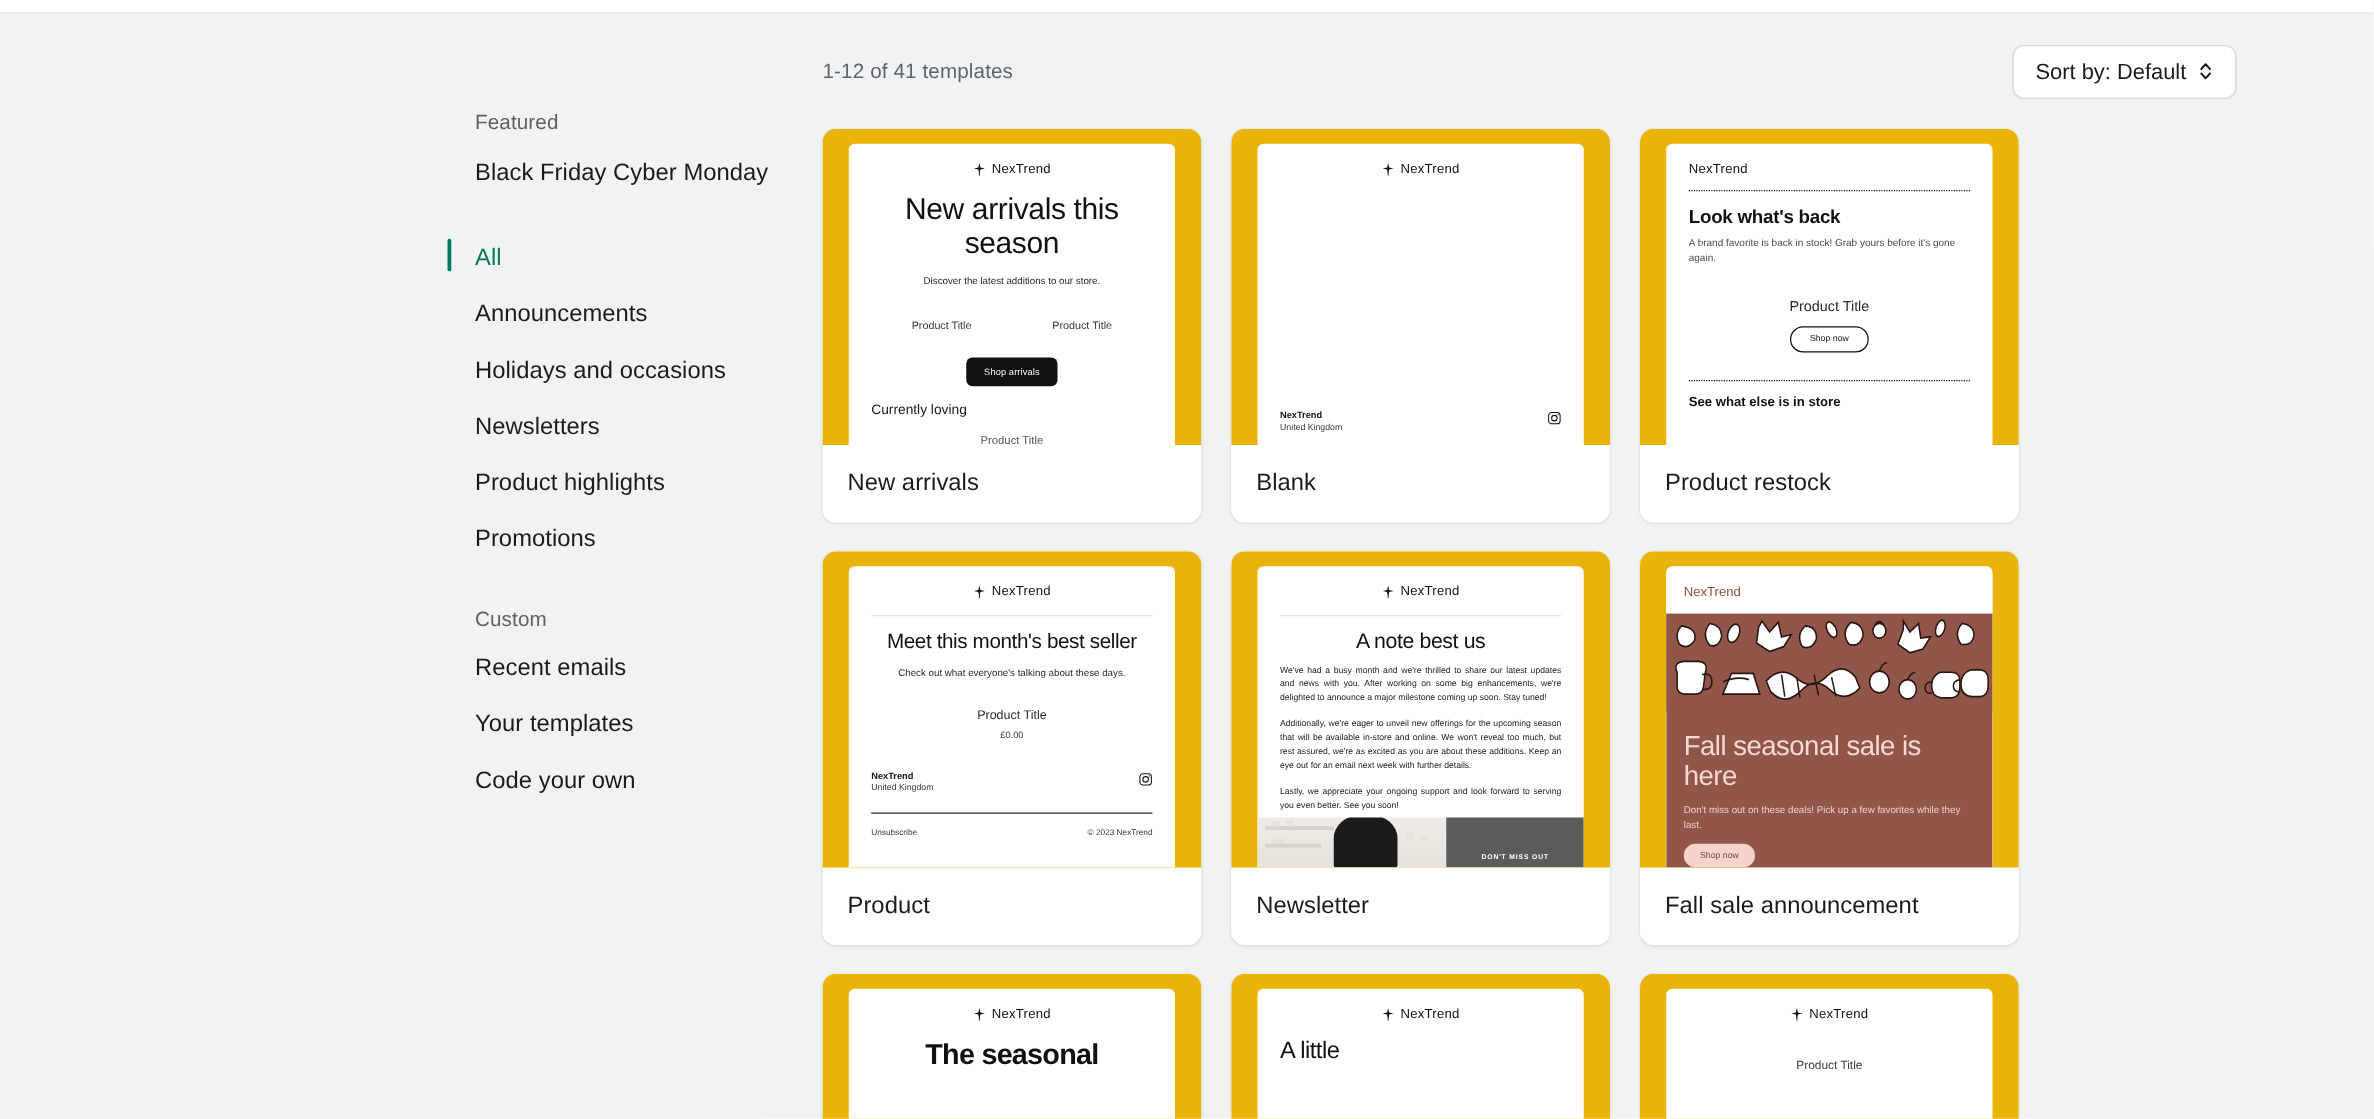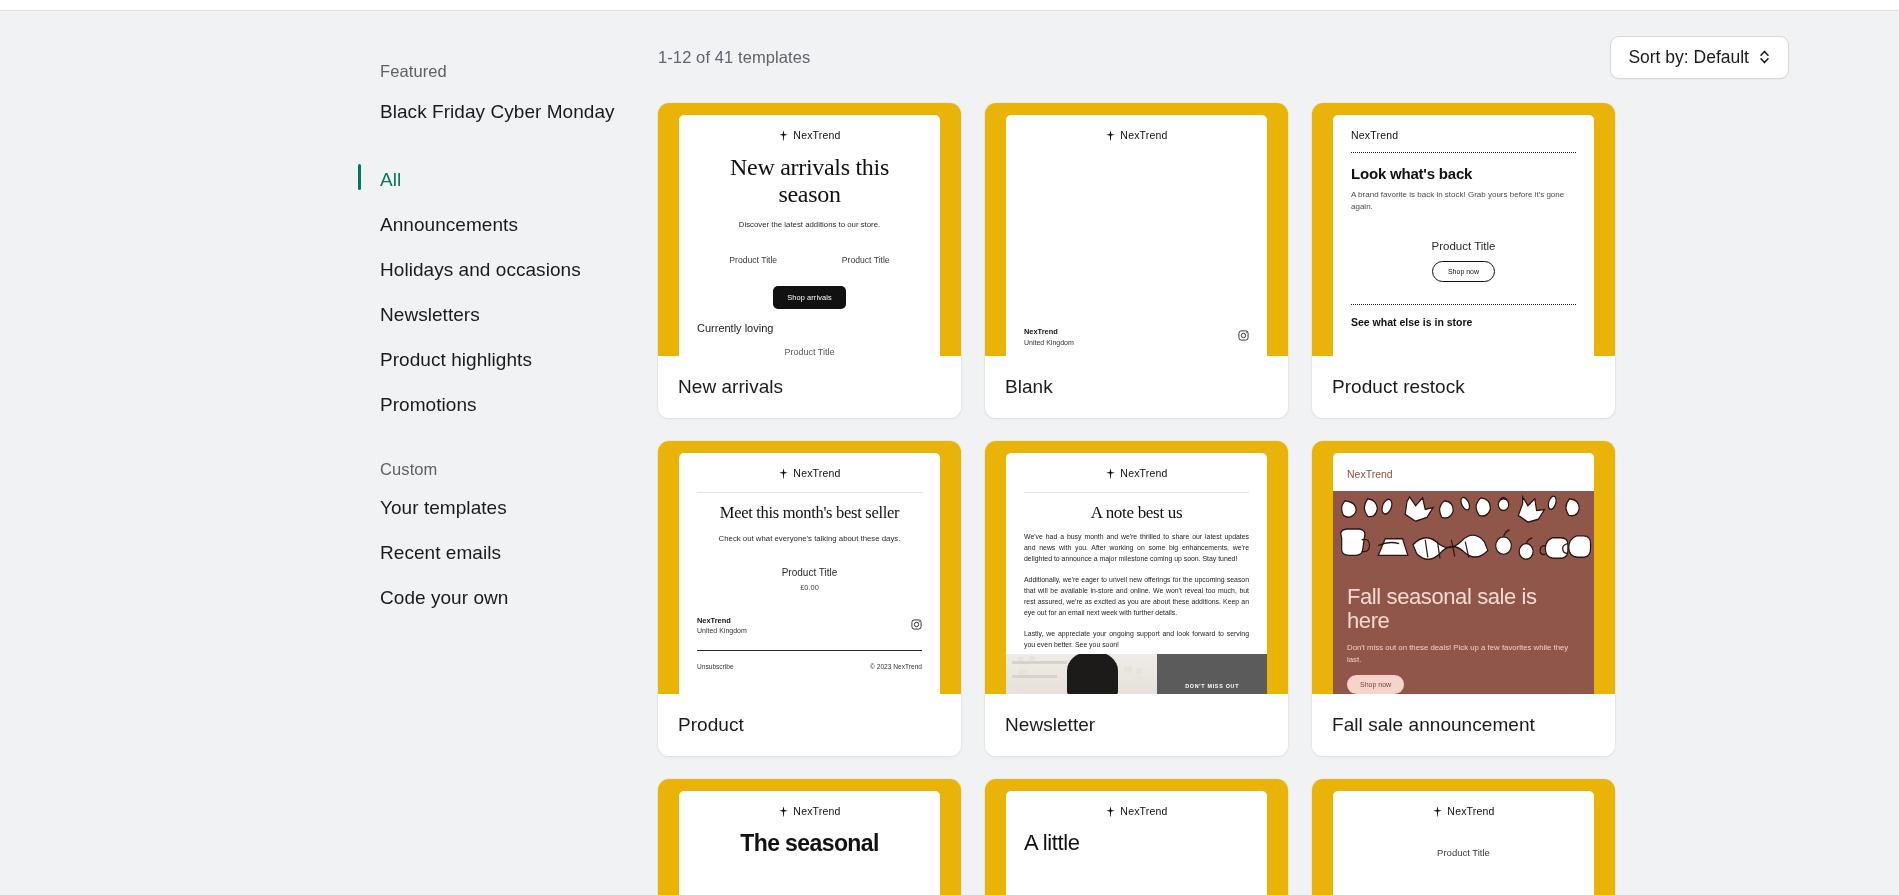--- a/index.html
+++ b/index.html
@@ -21,21 +21,21 @@
     background: #ffffff;
     border-bottom: 1px solid #e3e3e3;
   }
 
   
   .sidebar {
     position: absolute;
     left: 0; top: 11px;
     width: 650px; height: 884px;
     padding-left: 380px;
-    padding-top: 45px;
+    padding-top: 72px;
   }
   .side-group { margin-bottom: 30px; }
   .side-group-title {
     font-size: 16.5px;
     color: #616161;
     padding: 6px 0 10px 0;
     letter-spacing: 0.1px;
   }
   .side-item {
     position: relative;
@@ -147,21 +147,20 @@
     display: flex; align-items: center; justify-content: center;
     gap: 4px;
     font-size: 10.5px; color: #111; letter-spacing: .2px;
   }
   .em-logo.left { justify-content: flex-start; }
   .spark { width: 11px; height: 11px; flex: 0 0 auto; }
   .em-h1 {
     font-size: 24px; line-height: 1.14; text-align: center;
     color: #111; font-weight: 400; margin-top: 13px;
     letter-spacing: -0.3px;
-    font-family: Liberation Serif, serif;
   }
   .em-sub {
     font-size: 7.8px; text-align: center; color: #2b2b2b;
     margin-top: 11px; line-height: 1.4;
   }
   .em-prow {
     display: flex; justify-content: space-around;
     margin-top: 24px; font-size: 8.6px; color: #3a3a3a;
   }
   .em-btn-dark {
@@ -234,21 +233,21 @@
     letter-spacing: -0.4px;
   }
   .fall-sub { font-size: 7.8px; color: #f0cfc8; padding: 9px 14px 0 14px; line-height: 1.45; }
   .fall-btn {
     margin: 10px 0 0 14px; background: #f6d3cb; color: #7c4438;
     font-size: 7px; padding: 6px 13px; border-radius: 100px; width: max-content;
   }
 
   
   .em-h1-bold { font-size: 23px; font-weight: bold; line-height: 1.1; color:#111; text-align:center; margin-top: 14px; letter-spacing:-0.6px; }
-  .em-h1-left { font-size: 22px; line-height: 1.1; color:#111; text-align:left; margin-top: 14px; letter-spacing:-0.4px; }
+  .em-h1-left { font-size: 19px; line-height: 1.1; color:#111; text-align:left; margin-top: 14px; letter-spacing:-0.4px; }
   .em-ptitle-c { text-align:center; font-size: 9.5px; color:#3a3a3a; margin-top: 30px; }
 </style>
 </head>
 <body>
 
 <div id="app">
 
   <div class="top-white-strip"></div>
 
   <nav class="sidebar">
@@ -286,25 +285,25 @@
       <div class="side-item">
         
         <span>Promotions</span>
       </div>
     </div>
 
     <div class="side-group custom">
       <div class="side-group-title">Custom</div>
       <div class="side-item">
         
+        <span>Recent emails</span>
+      </div>
+      <div class="side-item">
+        
         <span>Your templates</span>
-      </div>
-      <div class="side-item">
-        
-        <span>Recent emails</span>
       </div>
       <div class="side-item">
         
         <span>Code your own</span>
       </div>
     </div>
 
   </nav>
 
   <section class="main">

